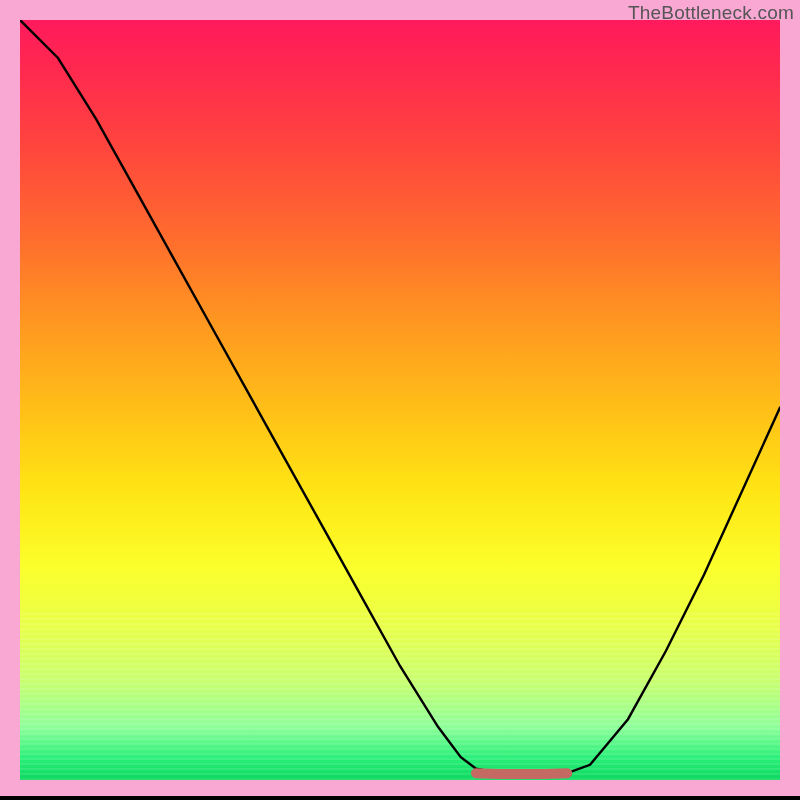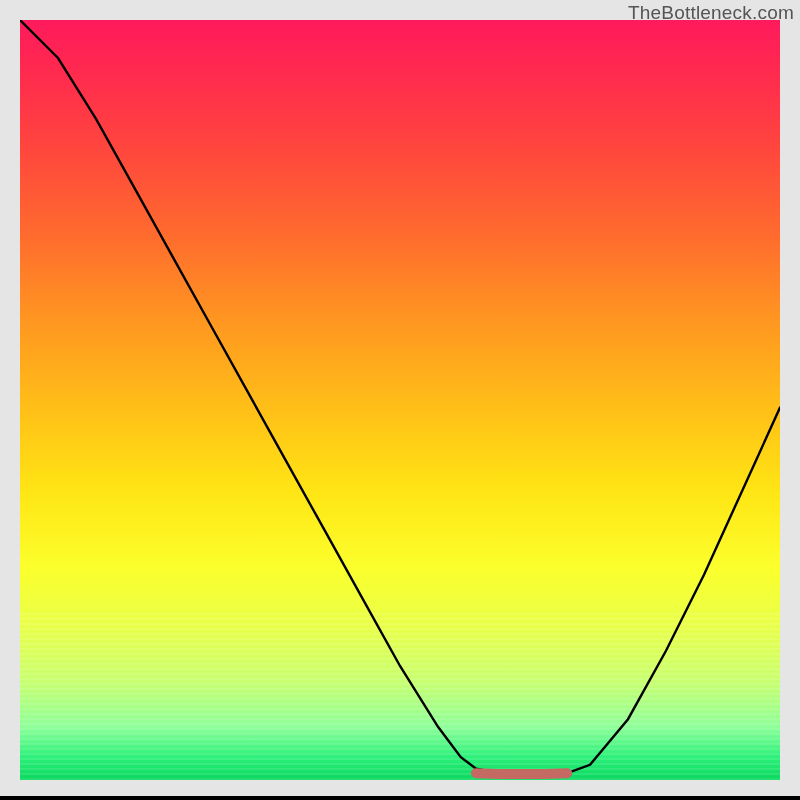--- a/index.html
+++ b/index.html
@@ -8,21 +8,21 @@
     width: 800px;
     height: 800px;
     overflow: hidden;
     font-family: Arial, Helvetica, sans-serif;
     background: #000;
   }
   .canvas {
     position: relative;
     width: 800px;
     height: 796px;
-    background: #e5e5e5;
+    background: #f9a8d4;
     text-align: center;
   }
   .plot-area {
     position: absolute;
     left: 20px;
     top: 20px;
     width: 760px;
     height: 760px;
     overflow: hidden;
   }

